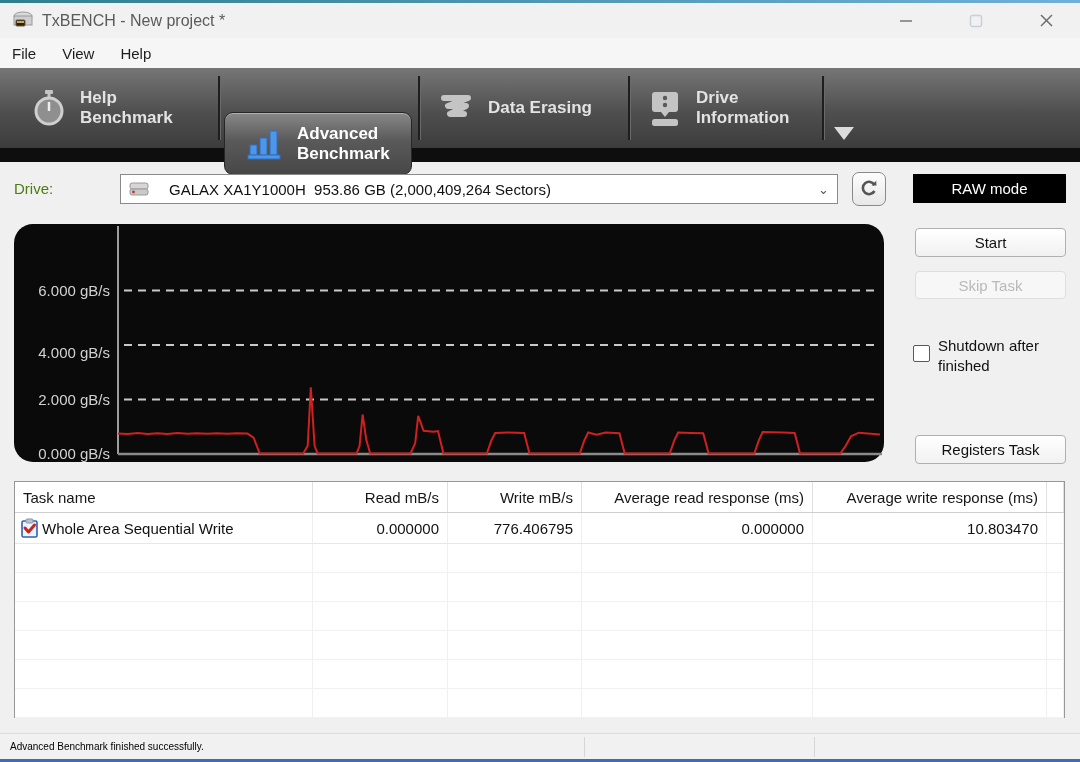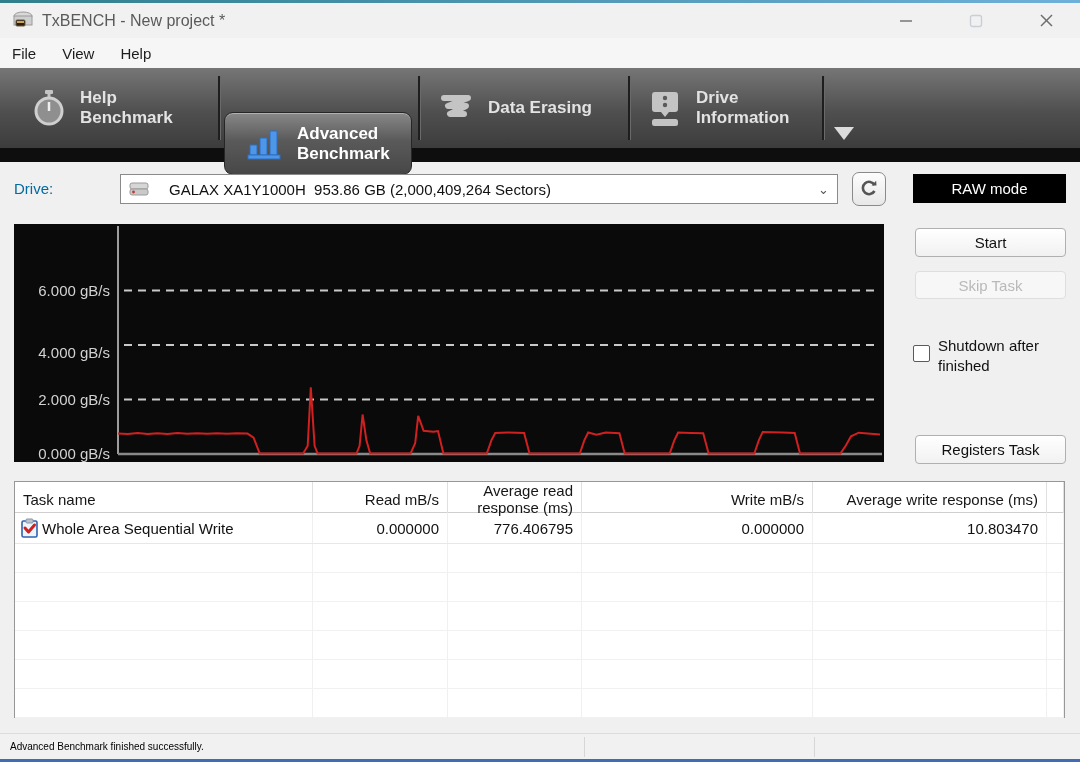--- a/index.html
+++ b/index.html
@@ -36,34 +36,34 @@
     border:1px solid #262626; border-radius:9px;
     background:linear-gradient(#888,#5a5a5a 45%,#474747);
     box-shadow:inset 0 1px 0 rgba(255,255,255,.35);
     display:flex; align-items:center; gap:14px; padding-left:22px;
     color:#fff; font-size:17px; font-weight:600; line-height:1.15;margin-top:28px; }
   #overflow-caret { left:834px; top:127px; width:0; height:0;
     border-left:10px solid transparent; border-right:10px solid transparent;
     border-top:13px solid #dcdcdc; }
 
   
-  #drive-label { left:14px; top:180px; font-size:15px; color:#0369a1; }
+  #drive-label { left:14px; top:180px; font-size:15px; color:#4d7c0f; }
   #drive-combo { left:120px; top:174px; width:718px; height:30px; background:#fff;
     border:1px solid #8a8a8a; display:flex; align-items:center; padding:0 8px; gap:20px; }
   #drive-combo-text { font-size:15px; color:#111; white-space:pre; flex:1; }
   #combo-chevron { color:#555; font-size:13px; }
   #refresh-btn { left:852px; top:172px; width:34px; height:34px; border:1px solid #8a8a8a;
     border-radius:7px; background:linear-gradient(#fdfdfd,#e8e8e8);
     display:flex; align-items:center; justify-content:center; }
   #raw-btn { left:913px; top:174px; width:153px; height:29px; background:#000;
     color:#fff; font-size:15px; display:flex; align-items:center; justify-content:center;
     border:1px solid #000; }
 
   
-  #chart { left:14px; top:224px; width:870px; height:238px; background:#0a0a0a; }
+  #chart { left:14px; top:224px; width:870px; height:238px; background:#0a0a0a;border-radius:19px; }
   .chart-ylabel { position:absolute; width:94px; text-align:right;
     font-size:15px; color:#d2d2d2; }
 
   
   .side-btn { left:915px; width:151px; height:29px; border:1px solid #b0b0b0;
     border-radius:4px; background:linear-gradient(#fff,#f1f1f1);
     display:flex; align-items:center; justify-content:center;
     font-size:15px; color:#111; }
   #skip-btn { top:271px; height:28px; color:#b9b9b9; border-color:#dedede;
     background:#f7f7f7; }
@@ -236,22 +236,22 @@
 <div class="abs" id="shutdown-box"></div>
 <div class="abs" id="shutdown-label">Shutdown after finished</div>
 <div class="abs side-btn" id="registers-btn">
   <span>Registers Task</span>
 </div>
 
 <div class="abs" id="task-table">
   <div class="trow" id="table-header">
     <div class="tcell">Task name</div>
     <div class="tcell num">Read mB/s</div>
+    <div class="tcell num">Write mB/s</div>
     <div class="tcell num">Average read response (ms)</div>
-    <div class="tcell num">Write mB/s</div>
     <div class="tcell num">Average write response (ms)</div>
     <div class="tcell"></div>
   </div>
   <div class="trow" id="data-row">
     <div class="tcell" id="task-name-cell">
       <svg width="17" height="20" viewBox="0 0 17 20">
         <rect x="1" y="3" width="15" height="16" rx="1.5" fill="#eef4fb" stroke="#2e62b0" stroke-width="1.6"></rect>
         <rect x="5" y="1" width="7" height="4" rx="1" fill="#b9c3cf" stroke="#8a95a3"></rect>
         <path d="M4 10 l3.5 4 l6 -7" fill="none" stroke="#cc2222" stroke-width="3" stroke-linecap="round" stroke-linejoin="round"></path>
       </svg>

